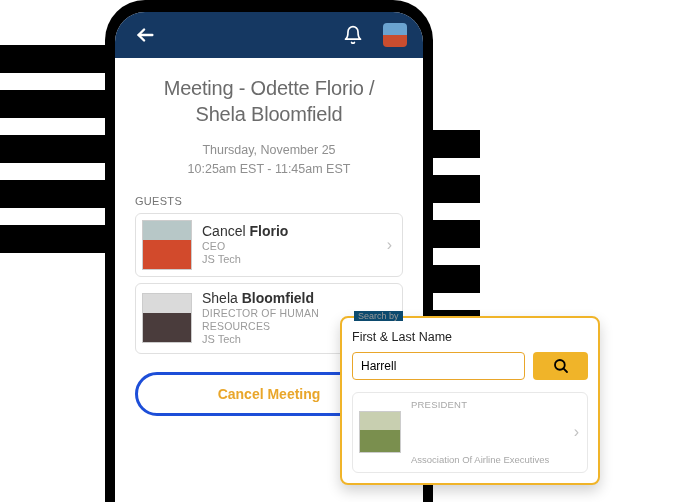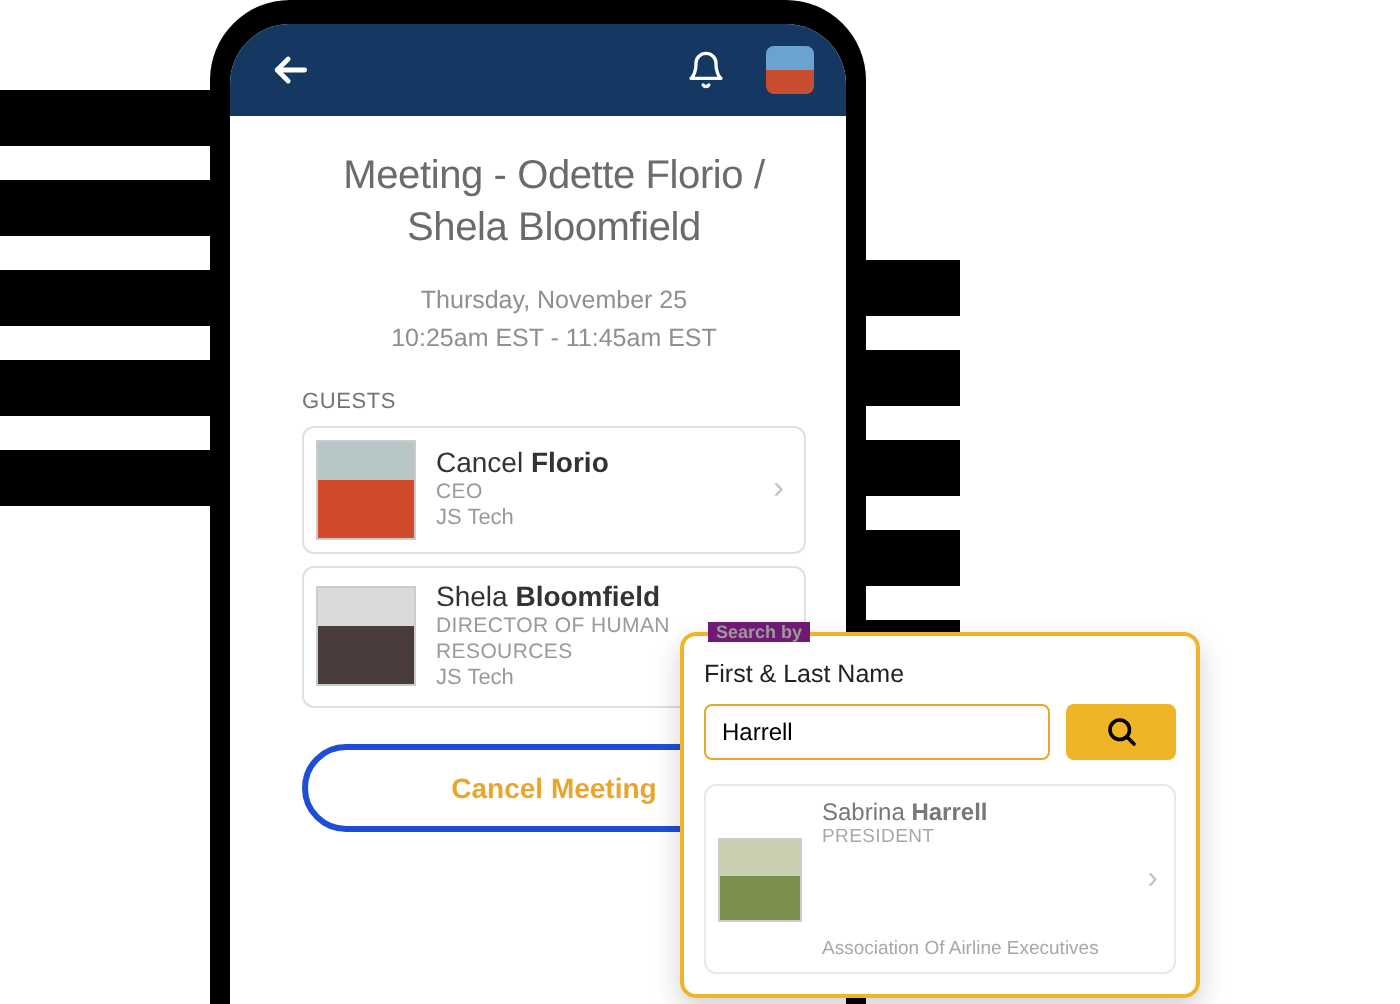--- a/index.html
+++ b/index.html
@@ -53,21 +53,21 @@
     align-items: center;
     justify-content: space-between;
     padding: 0 16px;
   }
   .icon-btn { width: 28px; height: 28px; display: flex; align-items:center; justify-content:center; color:#fff; }
   .top-right { display:flex; align-items:center; gap:16px; }
   .avatar-sm {
     width: 24px; height: 24px; border-radius: 4px;
     background: linear-gradient(#6aa3d0 50%, #c94d2f 50%);
   }
-  .content { padding: 18px 20px 0 36px; }
+  .content { padding: 18px 20px 0 20px; }
   .title {
     text-align: center;
     color: #6b6b6b;
     font-weight: 500;
     font-size: 20px;
     line-height: 1.28;
     letter-spacing: -0.2px;
   }
   .datetime {
     text-align:center;
@@ -122,25 +122,24 @@
     background:#fff;
     border:2px solid #f0b429;
     border-radius:8px;
     padding:10px 10px 10px 10px;
     z-index:2;
     box-shadow: 0 6px 14px rgba(0,0,0,0.18);
   }
   .search-legend {
     position:absolute;
     top:-7px; left:12px;
-    background:#701a75;
+    background:#0c4a6e;
     font-size:9px;
     color:#9a9a9a;
     padding:0 4px;
-    font-weight:bold;
   }
   .search-label {
     font-size:12.5px;
     color:#222;
     margin-top:2px;
   }
   .search-row {
     display:flex; gap:8px; margin-top:8px;
   }
   .search-input {
@@ -264,22 +263,18 @@
     <div class="search-btn">
       <svg width="18" height="18" viewBox="0 0 24 24" fill="none" stroke="#000" stroke-width="2.4" stroke-linecap="round" stroke-linejoin="round">
           <circle cx="10.5" cy="10.5" r="6.5"></circle>
           <line x1="20" y1="20" x2="15.2" y2="15.2"></line>
         </svg>
     </div>
   </div>
   <div class="result">
     <div class="result-av"></div>
     <div class="result-info">
-      <div class="result-name">
-        <span>Sabrina</span>
-        <span class="last">Harrell</span>
-      </div>
       <div class="result-role">PRESIDENT</div>
       <div class="result-company">Association Of Airline Executives</div>
     </div>
     <div class="chev">›</div>
   </div>
 </div>
 
 </body></html>

